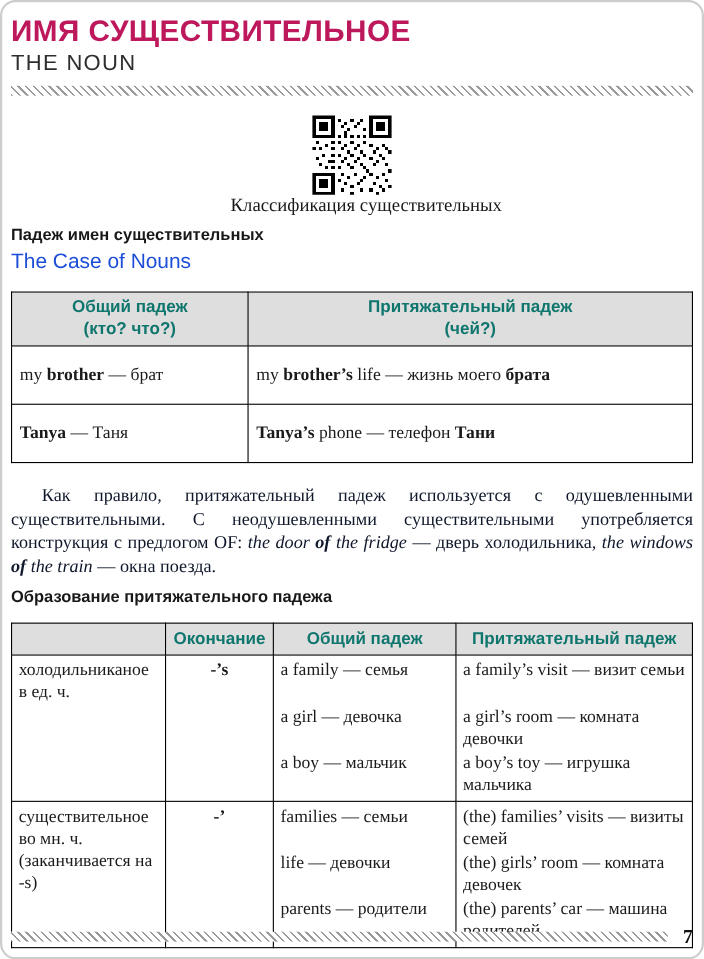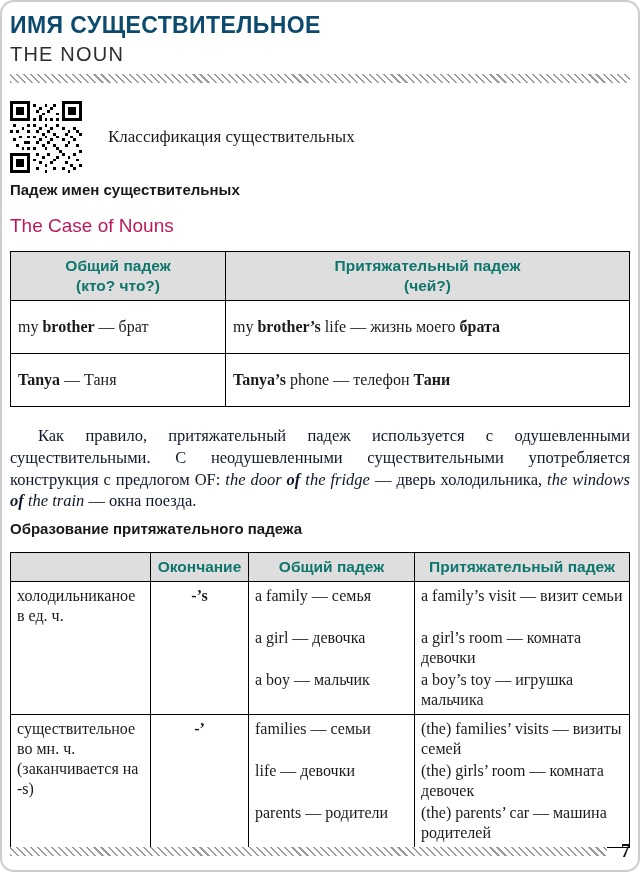--- a/index.html
+++ b/index.html
@@ -13,44 +13,44 @@
   .page {
     position:absolute; inset:0;
     border:2px solid #cdcdcd;
     border-radius:14px;
     background:#fff;
     padding:10px 8px 8px 8px;
     overflow:hidden;
   }
   .title-ru {
     font-family:"Liberation Sans", sans-serif;
-    font-size:23px; font-weight:bold; color:#0c4a6e;
+    font-size:27px; font-weight:bold; color:#be185d;
     letter-spacing:0.4px; line-height:1.2;
   }
   .title-en {
     font-family:"Liberation Sans", sans-serif;
     font-size:20px; font-weight:400; color:#2e2e2e;
     letter-spacing:1.2px; line-height:1.2; margin-top:2px;
   }
   .hatch {
     height:9px; margin-top:8px;
     background:repeating-linear-gradient(45deg,#9b9b9b 0,#9b9b9b 1.5px,#ffffff 1.5px,#ffffff 5px);
   }
-  .qr-row { display:flex; align-items:center; margin-top:18px; }
+  .qr-row { display:flex; align-items:center; margin-top:18px;flex-direction:column; }
   .qr { width:72px; height:72px; flex:0 0 72px; }
   .qr-caption { font-size:17px; margin-left:26px; color:#1a1a1a; }
   .h-ru {
     font-family:"Liberation Sans", sans-serif;
     font-size:15px; font-weight:bold; color:#181818;
     margin-top:8px; line-height:1.2;
   }
   .h-en {
     font-family:"Liberation Sans", sans-serif;
-    font-size:19px; font-weight:400; color:#be185d;
-    margin-top:16px; line-height:1.2;
+    font-size:19px; font-weight:400; color:#1d4ed8;
+    margin-top:5px; line-height:1.2;
   }
   table.tbl {
     width:100%; border-collapse:collapse; margin-top:14px;
     table-layout:fixed;
   }
   table.tbl th, table.tbl td { border:1px solid #000; }
   table.tbl th {
     background:#dedede;
     font-family:"Liberation Sans", sans-serif;
     font-size:15.5px; font-weight:bold; color:#0f766e;

